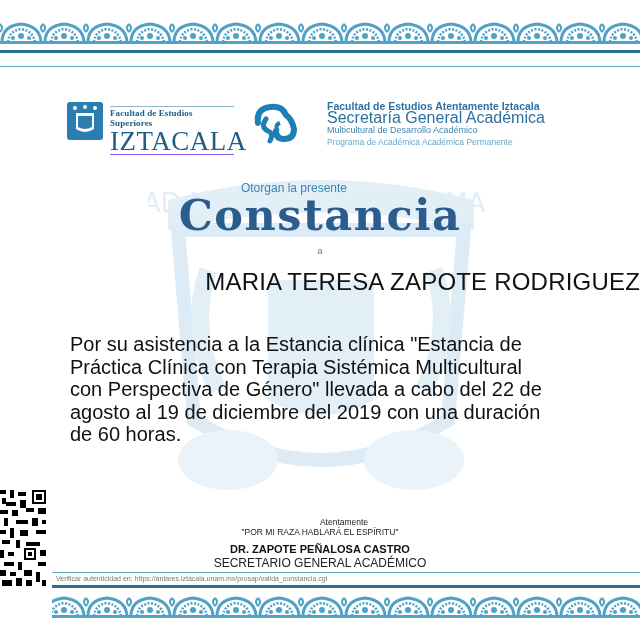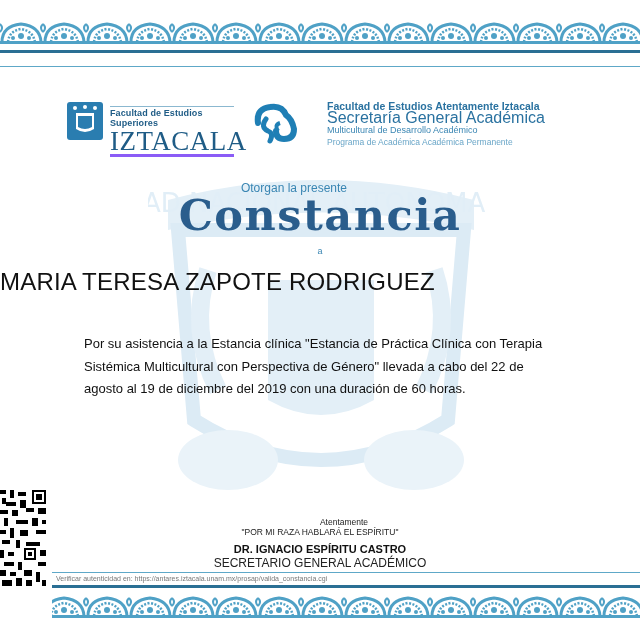--- a/index.html
+++ b/index.html
@@ -13,38 +13,38 @@
   .rule { position: absolute; left: 0; width: 640px; }
   .rule-top-dark { top: 50px; height: 3px; background: #2a6f94; }
   .rule-top-light { top: 66px; height: 1px; background: #5ea8c8; }
   .rule-bot-light { left: 52px; width: 588px; top: 572px; height: 1px; background: #5ea8c8; }
   .rule-bot-dark { left: 52px; width: 588px; top: 585px; height: 3px; background: #2a6f94; }
 
   .watermark { position: absolute; left: 148px; top: 170px; width: 346px; height: 330px; opacity: 1; }
 
   .logo-unam { position: absolute; left: 66px; top: 101px; width: 38px; height: 42px; }
   .fesi-block { position: absolute; left: 110px; top: 106px; width: 124px; }
-  .fesi-small { font-size: 9px; font-weight: bold; color: #1f5c86; letter-spacing: 0.1px; border-top: 1px solid #8bb8d0; padding-top: 1px; font-family: Liberation Sans, sans-serif; }
-  .fesi-big { font-family: "Liberation Serif", serif; font-size: 27px; color: #1f5c86; letter-spacing: 0.5px; line-height: 26px; border-bottom: 3px solid #8b5cf6; }
+  .fesi-small { font-size: 9px; font-weight: bold; color: #1f5c86; letter-spacing: 0.1px; border-top: 1px solid #8bb8d0; padding-top: 1px; font-family: Liberation Serif, serif; }
+  .fesi-big { font-family: "Liberation Serif", serif; font-size: 27px; color: #1f5c86; letter-spacing: 0.5px; line-height: 26px; border-bottom: 1px solid #8b5cf6; }
   .logo-sga { position: absolute; left: 252px; top: 101px; width: 46px; height: 44px; }
 
   .inst { position: absolute; left: 327px; top: 100px; width: 280px; color: #2b7aa8; }
   .inst div { white-space: nowrap; line-height: 12px; }
   .inst .l1 { font-size: 11.5px; font-weight: bold; color: #2a72a0; }
   .inst .l2 { font-size: 10.5px; font-weight: bold; color: #2a72a0; }
   .inst .l3 { font-size: 16px; color: #2a72a0; }
   .inst .l4 { font-size: 9px; color: #3a86b3; }
   .inst .l5 { font-size: 8.5px; color: #6aa6c8; }
 
   .otorgan { position: absolute; left: 0; width: 588px; top: 181px; text-align: center; font-size: 12px; color: #3a86b3; }
   .title { position: absolute; left: 0; width: 640px; top: 190px; text-align: center;
            font-family: "DejaVu Serif", serif; font-weight: bold; font-size: 43px; color: #2a5d8c; letter-spacing: 1.5px; }
   .a-word { position: absolute; left: 0; width: 640px; top: 246px; text-align: center; font-size: 9px; color: #3a86b3; }
-  .recipient { position: absolute; left: 0; width: 640px; top: 268px; text-align: left; font-size: 24px; color: #111; letter-spacing: 0.2px; }
-  .body-text { position: absolute; left: 84px; top: 333px; width: 480px; font-size: 13px; line-height: 22.5px; color: #111; }
+  .recipient { position: absolute; left: 0; width: 640px; top: 268px; text-align: right; font-size: 24px; color: #111; letter-spacing: 0.2px; }
+  .body-text { position: absolute; left: 70px; top: 333px; width: 480px; font-size: 20px; line-height: 22.5px; color: #111; }
 
   .qr { position: absolute; left: 0; top: 488px; width: 48px; height: 100px; }
 
   .sign { position: absolute; left: 0; width: 640px; text-align: center; }
   .atentamente { top: 517px; font-size: 8.5px; color: #222; margin-left: 24px; }
   .lema { top: 527px; font-size: 8.5px; color: #222; }
   .signer { top: 543px; font-size: 11px; font-weight: bold; color: #111; }
   .cargo { top: 556px; font-size: 12px; color: #222; }
 
   .verify { position: absolute; left: 56px; top: 575px; font-size: 7px; color: #777; white-space: nowrap; }
@@ -152,21 +152,21 @@
     <rect x="24" y="82" width="8" height="6" fill="#000"></rect>
     <rect x="36" y="84" width="4" height="10" fill="#000"></rect>
   <rect x="2" y="92" width="10" height="6" fill="#000"></rect>
     <rect x="16" y="90" width="6" height="8" fill="#000"></rect>
     <rect x="26" y="92" width="6" height="6" fill="#000"></rect>
     <rect x="42" y="92" width="4" height="6" fill="#000"></rect>
 </svg>
 
 <div class="sign atentamente">Atentamente</div>
 <div class="sign lema">"POR MI RAZA HABLARÁ EL ESPÍRITU"</div>
-<div class="sign signer">DR. IGNACIO ESPÍRITU CASTRO</div>
+<div class="sign signer">DR. ZAPOTE PEÑALOSA CASTRO</div>
 <div class="sign cargo">SECRETARIO GENERAL ACADÉMICO</div>
 
 <div class="rule rule-bot-light"></div>
 <div class="verify">Verificar autenticidad en: https://antares.iztacala.unam.mx/prosap/valida_constancia.cgi</div>
 <div class="rule rule-bot-dark"></div>
 
 <svg class="lace lace-bottom" viewBox="0 0 640 22" preserveAspectRatio="none">
   <rect x="0" y="0" width="52" height="22" fill="#ffffff"></rect>
   <rect x="52" width="588" height="22" fill="url(#lacep)"></rect>
 </svg>

